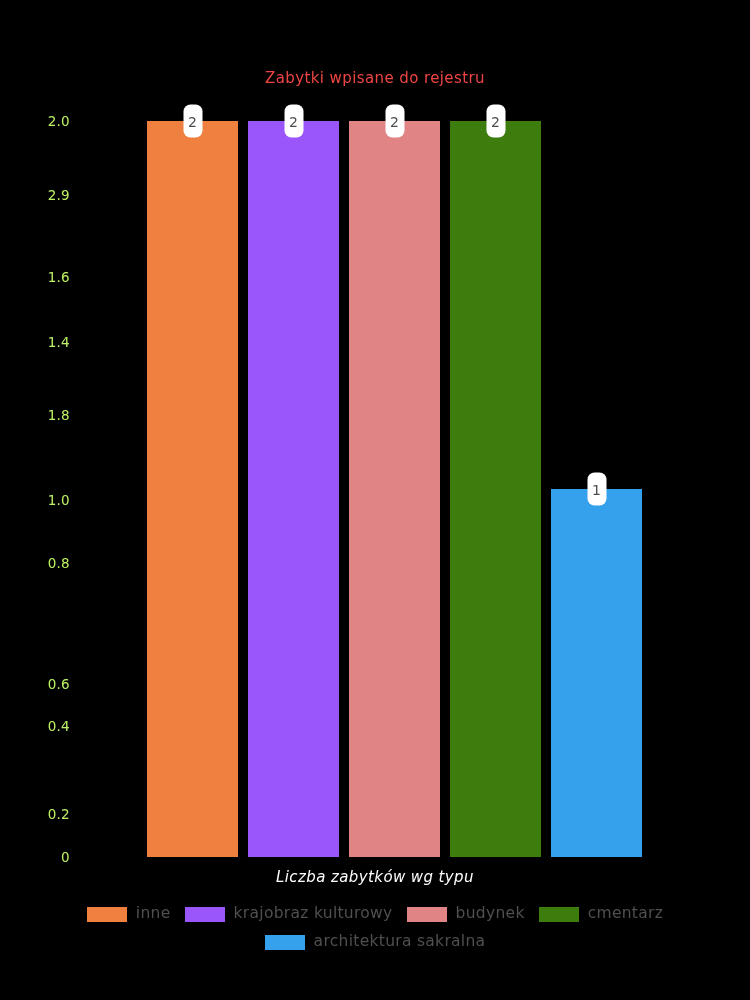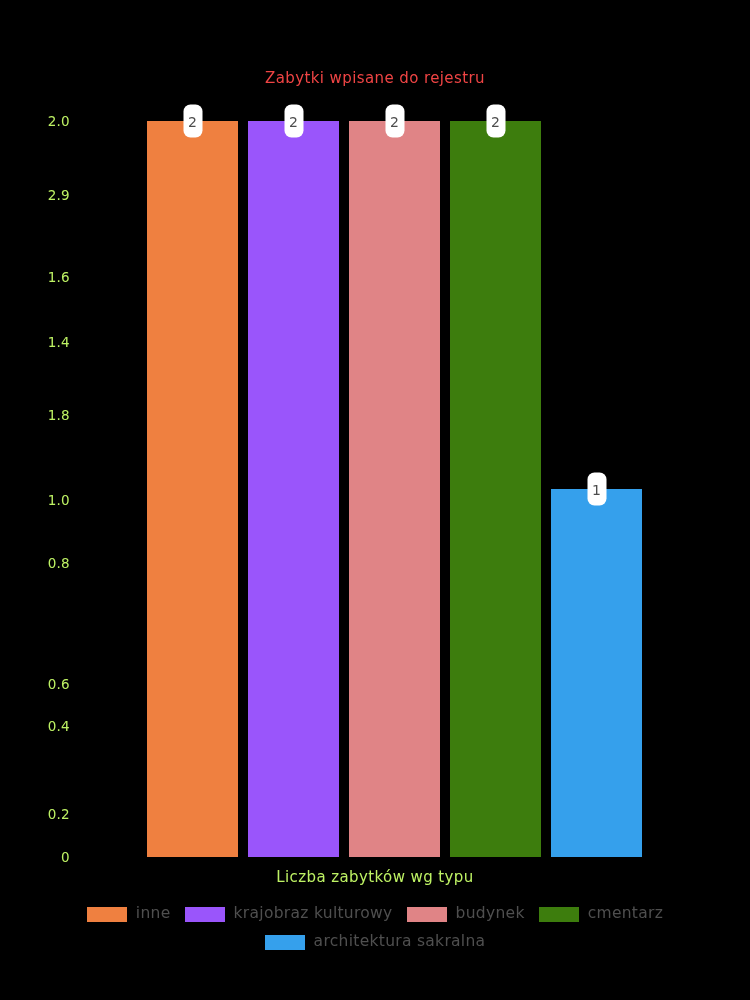--- a/index.html
+++ b/index.html
@@ -102,24 +102,25 @@
     line-height: 1;
   }
 
   
   .x-axis-label {
     position: absolute;
     left: 0;
     top: 868px;
     width: 750px;
     text-align: center;
-    color: #bef264;
+    color: #ffffff;
     font-size: 15px;
     letter-spacing: 0.4px;
     white-space: nowrap;
+    font-style: italic;
   }
 
   
   .legend {
     position: absolute;
     left: 0;
     top: 900px;
     width: 750px;
   }
   .legend-row {

